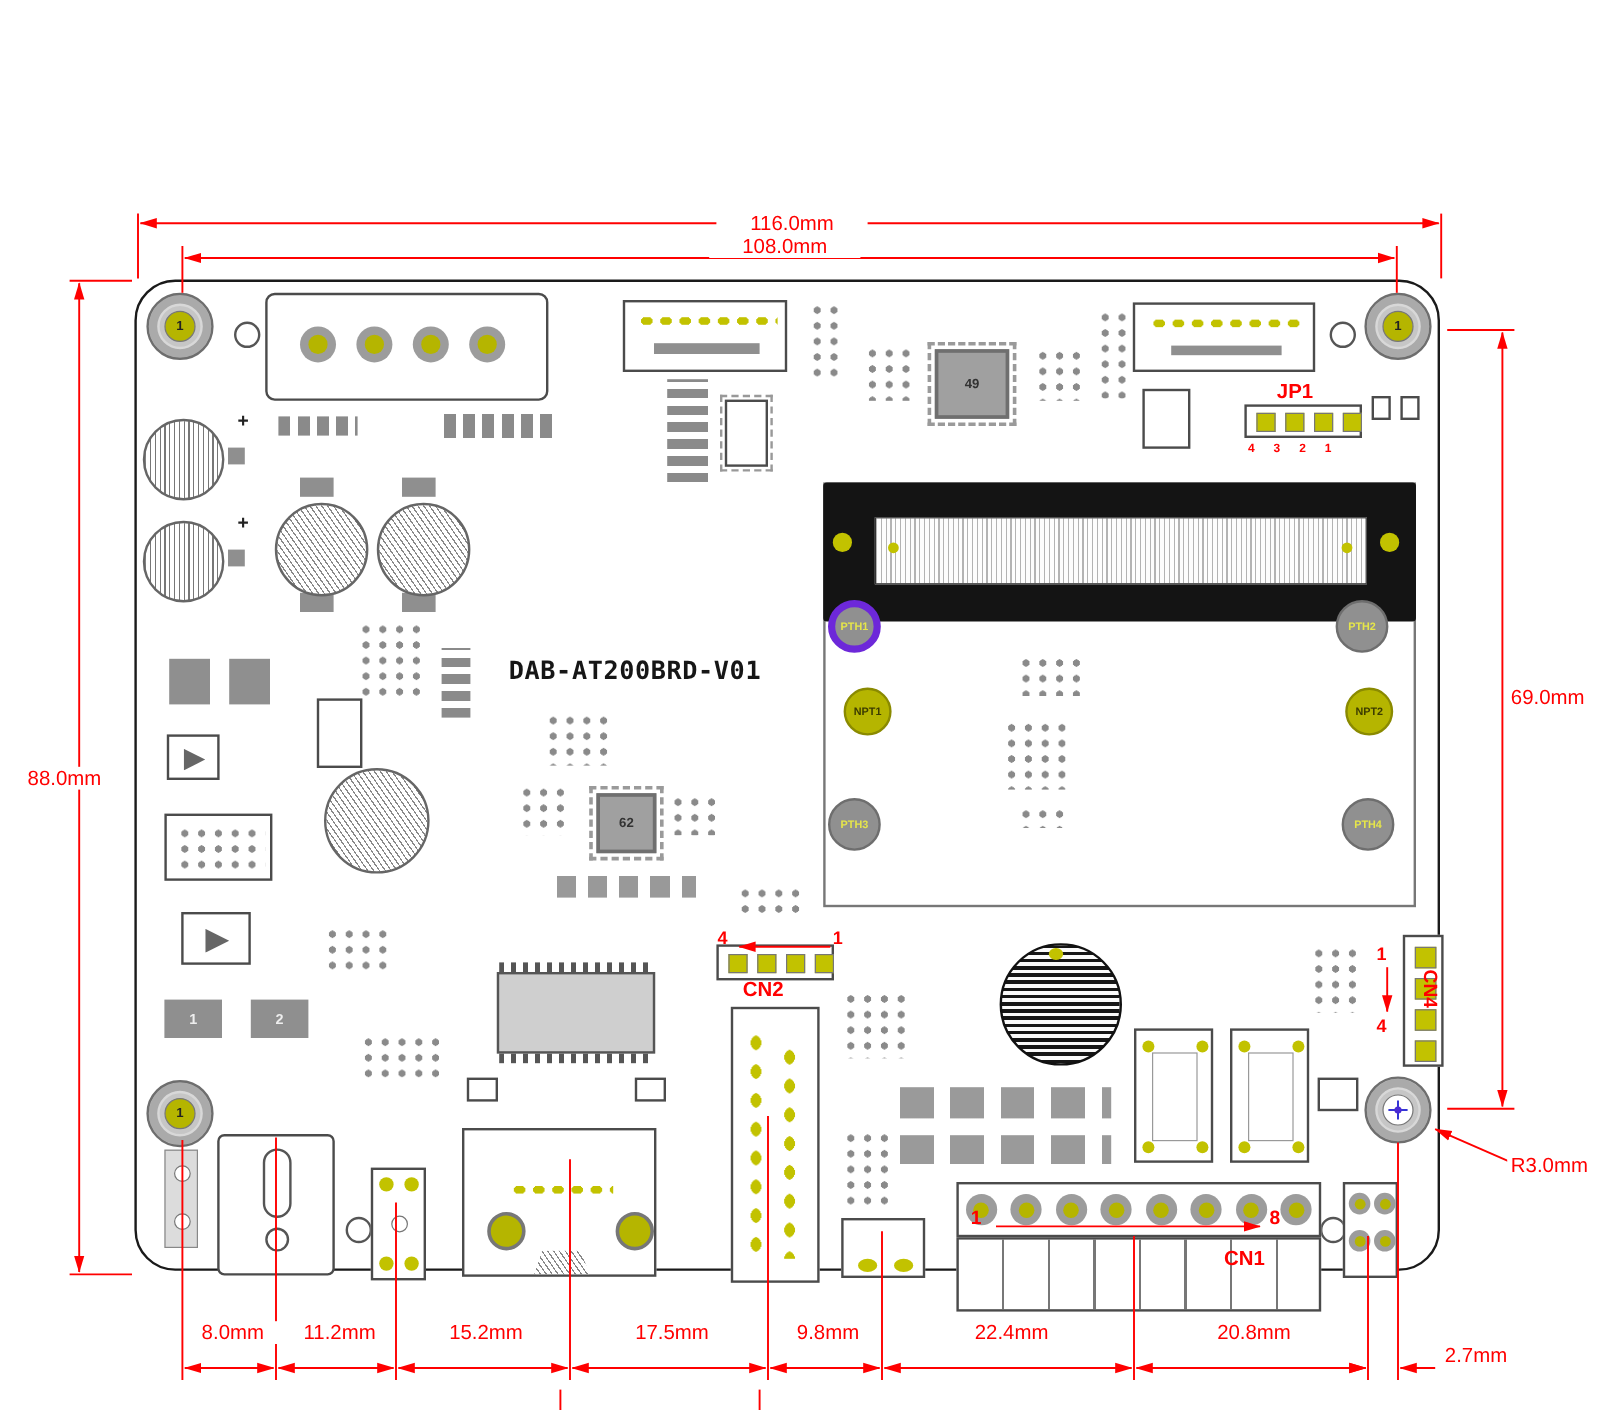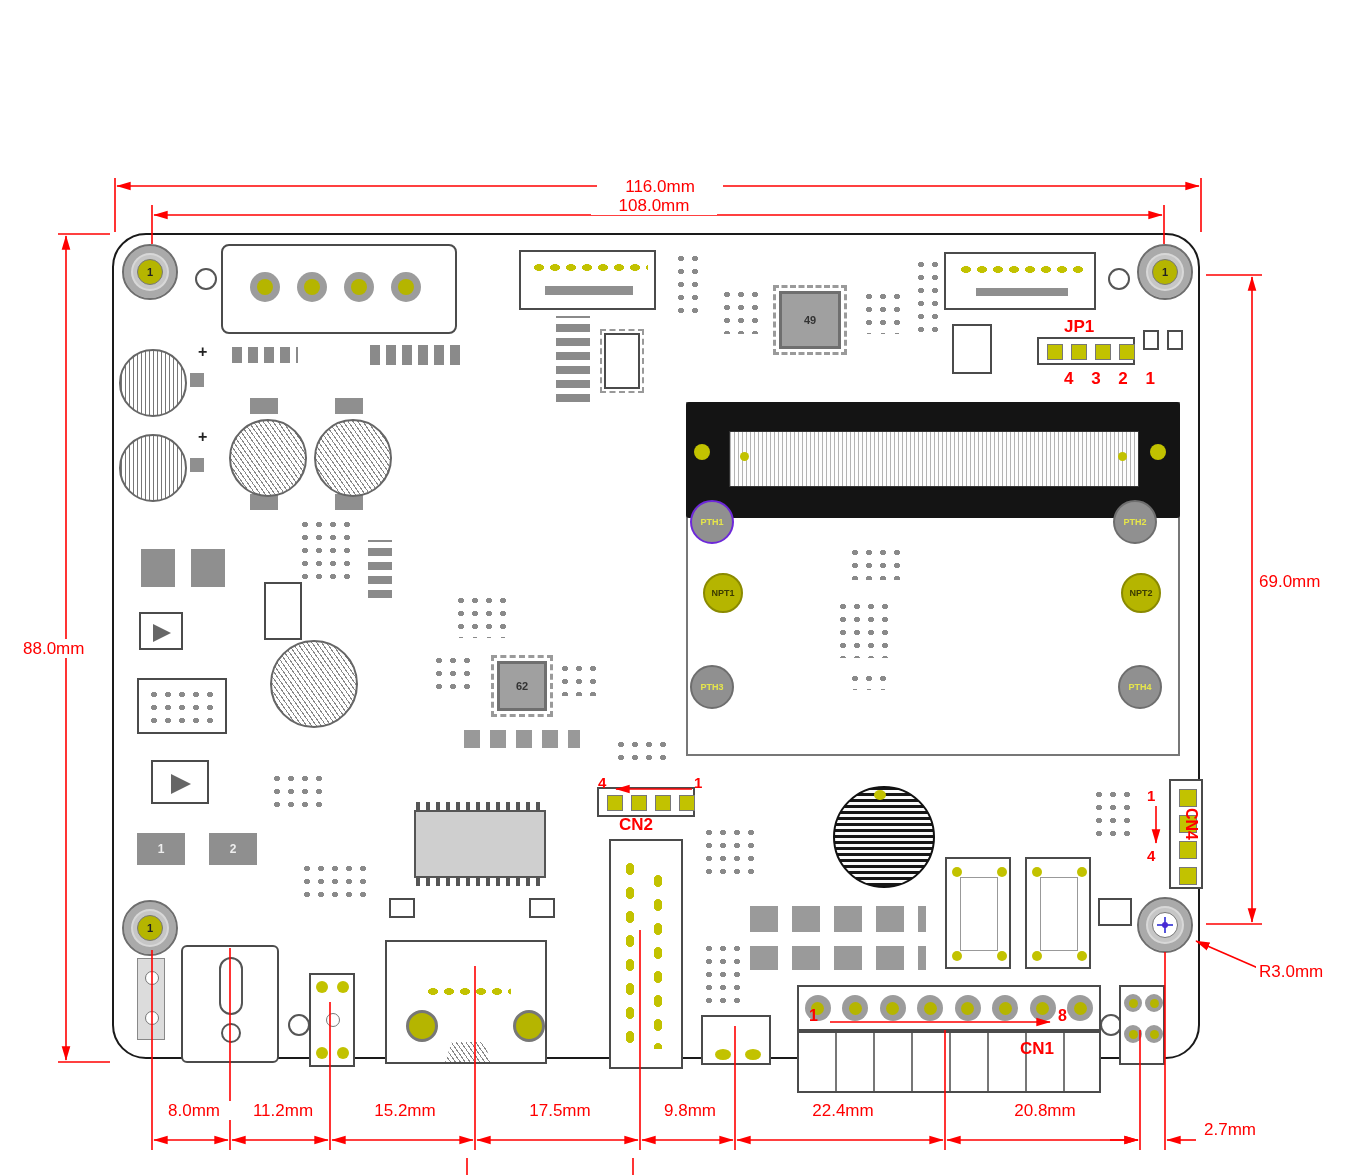--- a/index.html
+++ b/index.html
@@ -93,47 +93,48 @@
     <span>62</span>
   </div>
 
   <div class="w" style="left:1037px;top:337px;width:98px;height:28px">
     <div class="ysq" style="left:8px;top:5px"></div>
     <div class="ysq" style="left:32px;top:5px"></div>
     <div class="ysq" style="left:56px;top:5px"></div>
     <div class="ysq" style="left:80px;top:5px"></div>
   </div>
   <div class="redtxt" style="left:1064px;top:318px;font-size:17px">JP1</div>
-  <div class="redtxt" style="left:1064px;top:370px;font-size:17px;word-spacing:13px">4 3 2 1</div>
+  <div class="redtxt" style="left:1040px;top:370px;font-size:10px;word-spacing:13px">4 3 2 1</div>
 
   <div class="a c hatchv" style="left:119px;top:349px;width:64px;height:64px;border:2px solid #666"></div>
   <div class="a g" style="left:190px;top:373px;width:14px;height:14px"></div>
   <div class="a" style="left:198px;top:343px;font-size:16px;font-weight:bold;color:#222">+</div>
   <div class="a c hatchv" style="left:119px;top:434px;width:64px;height:64px;border:2px solid #666"></div>
   <div class="a g" style="left:190px;top:458px;width:14px;height:14px"></div>
   <div class="a" style="left:198px;top:428px;font-size:16px;font-weight:bold;color:#222">+</div>
 
   <div class="a g" style="left:250px;top:398px;width:28px;height:16px"></div>
   <div class="a g" style="left:250px;top:494px;width:28px;height:16px"></div>
   <div class="a c hatchd" style="left:229px;top:419px;width:74px;height:74px;border:2px solid #666"></div>
   <div class="a g" style="left:335px;top:398px;width:28px;height:16px"></div>
   <div class="a g" style="left:335px;top:494px;width:28px;height:16px"></div>
   <div class="a c hatchd" style="left:314px;top:419px;width:74px;height:74px;border:2px solid #666"></div>
   <div class="a c hatchd" style="left:270px;top:640px;width:84px;height:84px;border:2px solid #666"></div>
 
+  <div class="a" style="left:424px;top:547px;width:310px;font-family:'DejaVu Sans Mono',monospace;font-weight:bold;font-size:21px;color:#161616;letter-spacing:0.5px">DAB-AT200BRD-V01</div>
 
   <div class="a" style="left:686px;top:402px;width:494px;height:354px;border:2px solid #777;background:#fff;box-sizing:border-box"></div>
   <div class="a" style="left:686px;top:402px;width:494px;height:116px;background:#141414;border-radius:3px"></div>
   <div class="a c" style="left:694px;top:444px;width:16px;height:16px;background:#c2c200"></div>
   <div class="a c" style="left:1150px;top:444px;width:16px;height:16px;background:#c2c200"></div>
   <div class="a" style="left:729px;top:431px;width:410px;height:56px;background:#fdfdfd;border:1px solid #333;background-image:repeating-linear-gradient(90deg,#b3b3b3 0 1px,rgba(0,0,0,0) 1px 4px);box-sizing:border-box"></div>
   <div class="a c" style="left:740px;top:452px;width:9px;height:9px;background:#c2c200;z-index:2"></div>
   <div class="a c" style="left:1118px;top:452px;width:9px;height:9px;background:#c2c200;z-index:2"></div>
 
-  <div class="padcirc" style="left:690px;top:500px;width:44px;height:44px;background:#909090;border:2px solid #6d28d9;color:#e6e64a">PTH1</div>
+  <div class="padcirc" style="left:690px;top:500px;width:44px;height:44px;background:#909090;border:6px solid #6d28d9;color:#e6e64a">PTH1</div>
   <div class="padcirc" style="left:1113px;top:500px;width:44px;height:44px;background:#909090;border:2px solid #6e6e6e;color:#e6e64a">PTH2</div>
   <div class="padcirc" style="left:703px;top:573px;width:40px;height:40px;background:#b5b500;border:2px solid #8a8a00;color:#3c3c00">NPT1</div>
   <div class="padcirc" style="left:1121px;top:573px;width:40px;height:40px;background:#b5b500;border:2px solid #8a8a00;color:#3c3c00">NPT2</div>
   <div class="padcirc" style="left:690px;top:665px;width:44px;height:44px;background:#909090;border:2px solid #6e6e6e;color:#e6e64a">PTH3</div>
   <div class="padcirc" style="left:1118px;top:665px;width:44px;height:44px;background:#909090;border:2px solid #6e6e6e;color:#e6e64a">PTH4</div>
   <div class="a dots" style="left:848px;top:546px;width:56px;height:34px"></div>
   <div class="a dots" style="left:836px;top:600px;width:52px;height:58px"></div>
   <div class="a dots" style="left:848px;top:672px;width:40px;height:18px"></div>
 
   <div class="a" style="left:414px;top:810px;width:132px;height:68px;background:#cfcfcf;border:2px solid #555;box-sizing:border-box">

